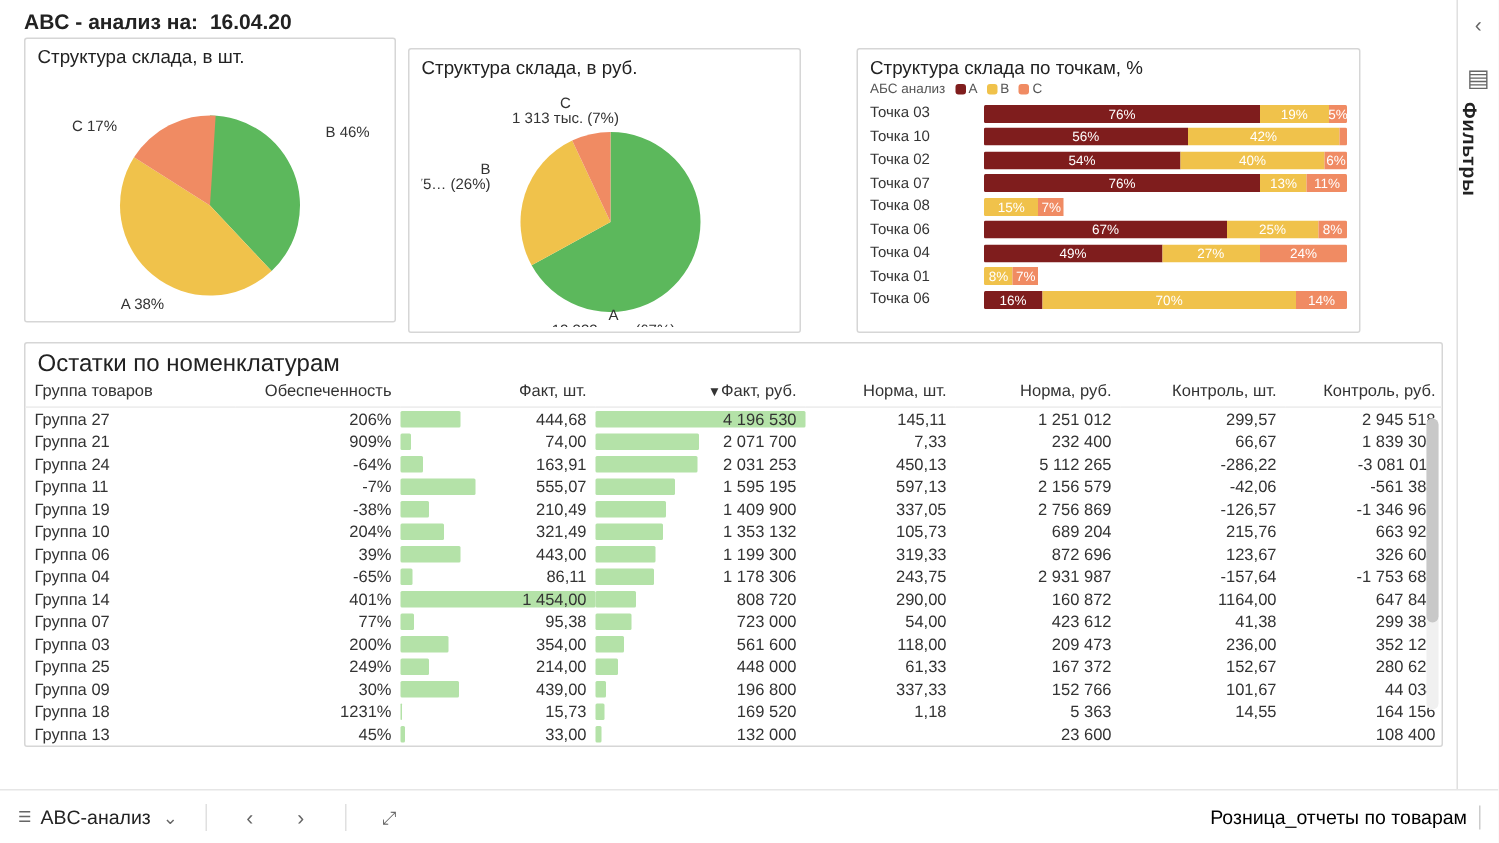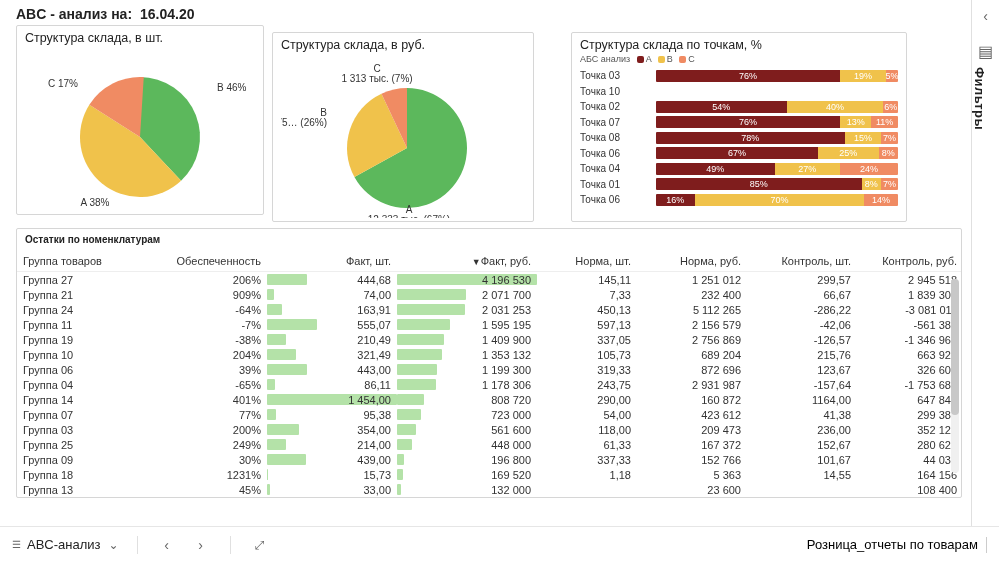--- a/index.html
+++ b/index.html
@@ -29,21 +29,21 @@
   .legend-inline { font-size: 9px; color: #555; padding: 2px 8px 0 8px; }
   .legend-inline .dot { display: inline-block; width: 7px; height: 7px; border-radius: 2px; margin: 0 2px 0 4px; vertical-align: middle; }
   .barrows { padding: 4px 8px 6px 8px; }
   .barrow { display: flex; align-items: center; height: 15.5px; gap: 22px; justify-content: space-between; }
   .barrow .lbl { width: 54px; font-size: 10px; color: #333; text-align: left; }
   .barrow .bar { flex: 1; height: 12px; display: flex; border-radius: 1px; overflow: hidden; font-size: 9px; color: #fff; }
   .barrow .seg { display: flex; align-items: center; justify-content: center; }
   .cA { background: #7f1d1d; } .cB { background: #f0c24b; } .cC { background: #f08b63; }
   
   .tblcard { top: 228px; left: 16px; width: 946px; height: 270px; }
-  .tbl-title { padding: 5px 8px 3px 8px; font-size: 10px; font-weight: bold; }
+  .tbl-title { padding: 5px 8px 3px 8px; font-size: 16px; }
   .tbl-wrap { position: absolute; top: 22px; left: 0; right: 0; bottom: 0; overflow: hidden; }
   .tbl { width: 100%; border-collapse: collapse; font-size: 11px; table-layout: fixed; }
   .tbl thead th { font-weight: 400; color: #333; padding: 4px 6px; text-align: right; border-bottom: 1px solid #eee; position: relative; }
   .tbl thead th:first-child { text-align: left; }
   .tbl thead th .sort { font-size: 9px; color: #333; margin-left: 2px; }
   .tbl tbody td { padding: 1.5px 6px; text-align: right; color: #333; white-space: nowrap; }
   .tbl tbody td:first-child { text-align: left; }
   .pos { color: #2e9c2e; }
   .neg { color: #d9534f; }
   .barcell { position: relative; }
@@ -103,41 +103,45 @@
         <div class="barrow">
           <div class="lbl">Точка 03</div>
           <div class="bar">
             <div class="seg cA" style="width: 76%;">76%</div>
             <div class="seg cB" style="width: 19%;">19%</div>
             <div class="seg cC" style="width: 5%;">5%</div>
           </div>
         </div>
         <div class="barrow">
           <div class="lbl">Точка 10</div>
+          <div class="bar">
+            <div class="seg cA" style="width: 56%;">56%</div>
+            <div class="seg cB" style="width: 42%;">42%</div>
+            <div class="seg cC" style="width: 2%;"></div>
+          </div>
         </div>
         <div class="barrow">
           <div class="lbl">Точка 02</div>
           <div class="bar">
             <div class="seg cA" style="width: 54%;">54%</div>
             <div class="seg cB" style="width: 40%;">40%</div>
             <div class="seg cC" style="width: 6%;">6%</div>
           </div>
         </div>
         <div class="barrow">
           <div class="lbl">Точка 07</div>
           <div class="bar">
             <div class="seg cA" style="width: 76%;">76%</div>
             <div class="seg cB" style="width: 13%;">13%</div>
             <div class="seg cC" style="width: 11%;">11%</div>
           </div>
         </div>
         <div class="barrow">
           <div class="lbl">Точка 08</div>
           <div class="bar">
-            <div class="seg cA" style="width: 78%;">78%</div>
             <div class="seg cB" style="width: 15%;">15%</div>
             <div class="seg cC" style="width: 7%;">7%</div>
           </div>
         </div>
         <div class="barrow">
           <div class="lbl">Точка 06</div>
           <div class="bar">
             <div class="seg cA" style="width: 67%;">67%</div>
             <div class="seg cB" style="width: 25%;">25%</div>
             <div class="seg cC" style="width: 8%;">8%</div>
@@ -147,21 +151,20 @@
           <div class="lbl">Точка 04</div>
           <div class="bar">
             <div class="seg cA" style="width: 49%;">49%</div>
             <div class="seg cB" style="width: 27%;">27%</div>
             <div class="seg cC" style="width: 24%;">24%</div>
           </div>
         </div>
         <div class="barrow">
           <div class="lbl">Точка 01</div>
           <div class="bar">
-            <div class="seg cA" style="width: 85%;">85%</div>
             <div class="seg cB" style="width: 8%;">8%</div>
             <div class="seg cC" style="width: 7%;">7%</div>
           </div>
         </div>
         <div class="barrow">
           <div class="lbl">Точка 06</div>
           <div class="bar">
             <div class="seg cA" style="width: 16%;">16%</div>
             <div class="seg cB" style="width: 70%;">70%</div>
             <div class="seg cC" style="width: 14%;">14%</div>

